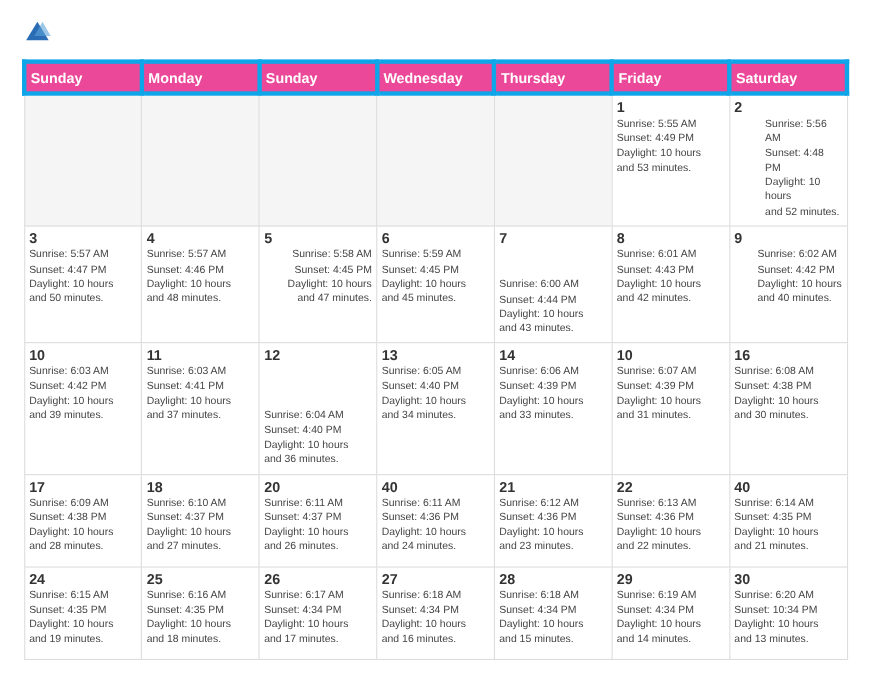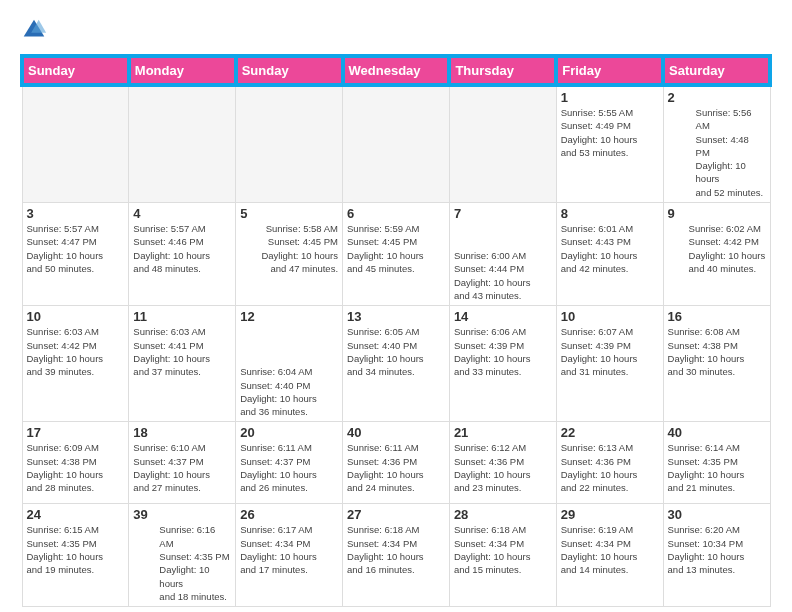--- a/index.html
+++ b/index.html
@@ -303,22 +303,22 @@
         </tr>
         <tr>
           <td>
             <span class="day-number">24</span>
             <div class="day-info" style="white-space: pre-line;">Sunrise: 6:15 AM
 Sunset: 4:35 PM
 Daylight: 10 hours
 and 19 minutes.</div>
           </td>
           <td>
-            <span class="day-number">39</span>
-            <div class="day-info" style="white-space: pre-line; margin-left: 26px;">Sunrise: 6:16 AM
+            <span class="day-number">25</span>
+            <div class="day-info" style="white-space: pre-line;">Sunrise: 6:16 AM
 Sunset: 4:35 PM
 Daylight: 10 hours
 and 18 minutes.</div>
           </td>
           <td>
             <span class="day-number">26</span>
             <div class="day-info" style="white-space: pre-line;">Sunrise: 6:17 AM
 Sunset: 4:34 PM
 Daylight: 10 hours
 and 17 minutes.</div>

